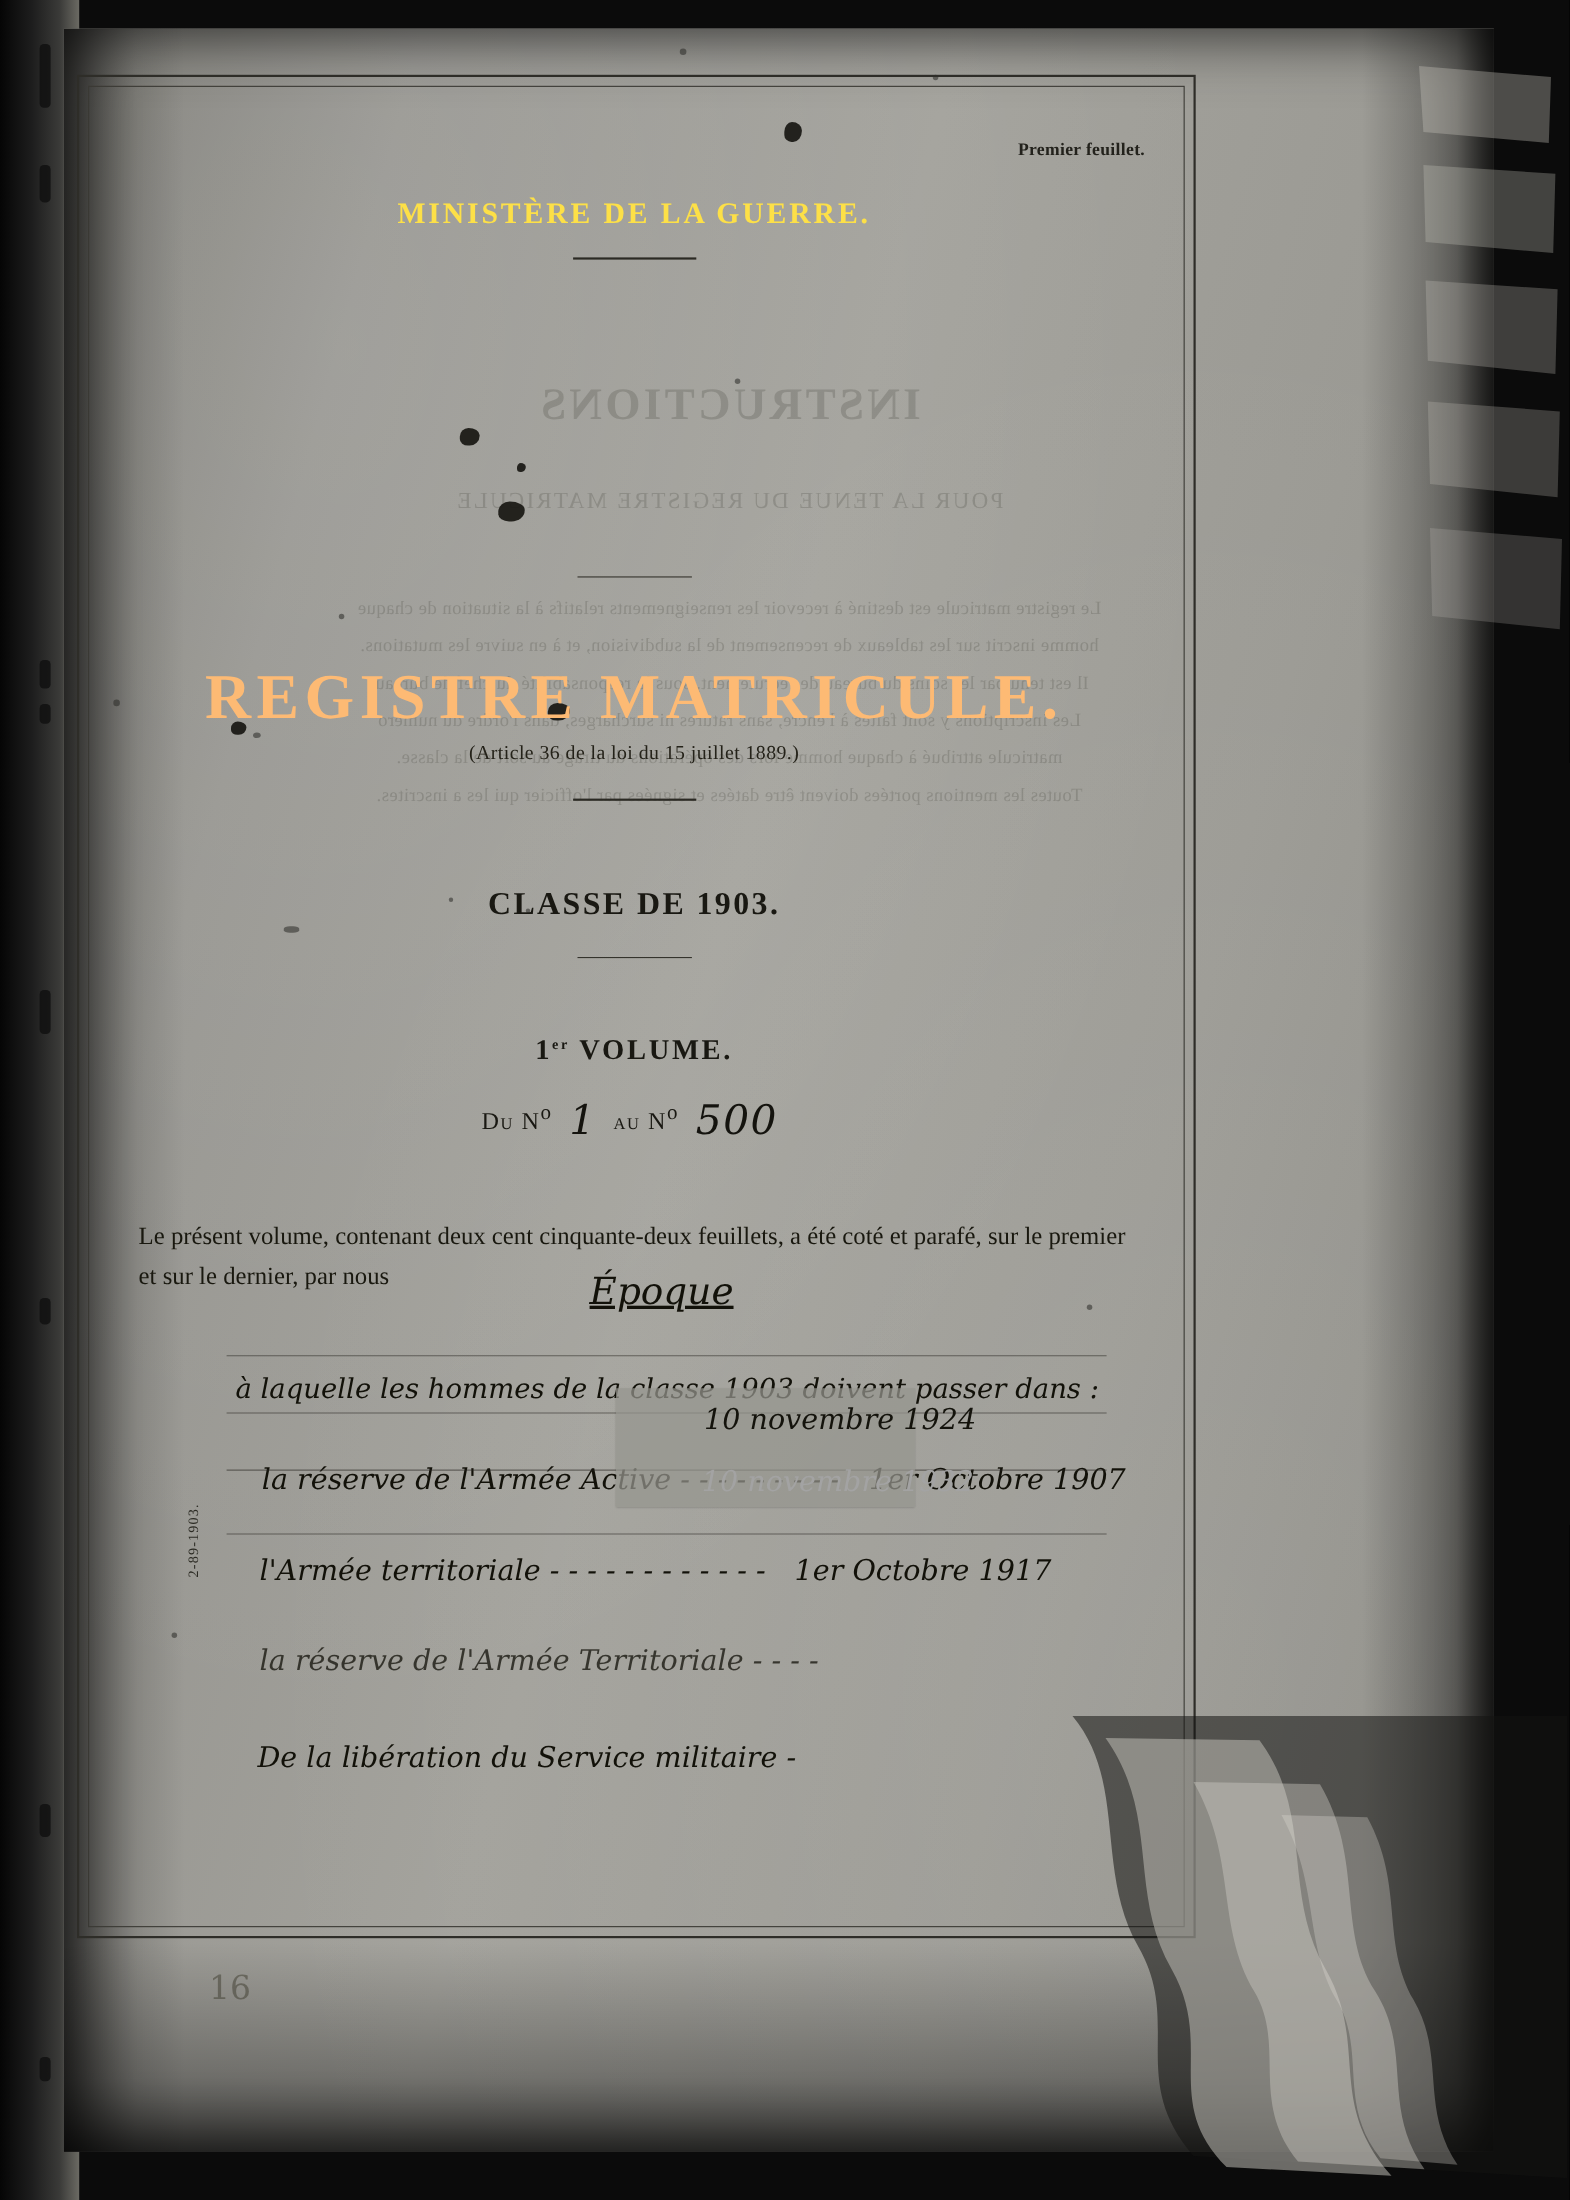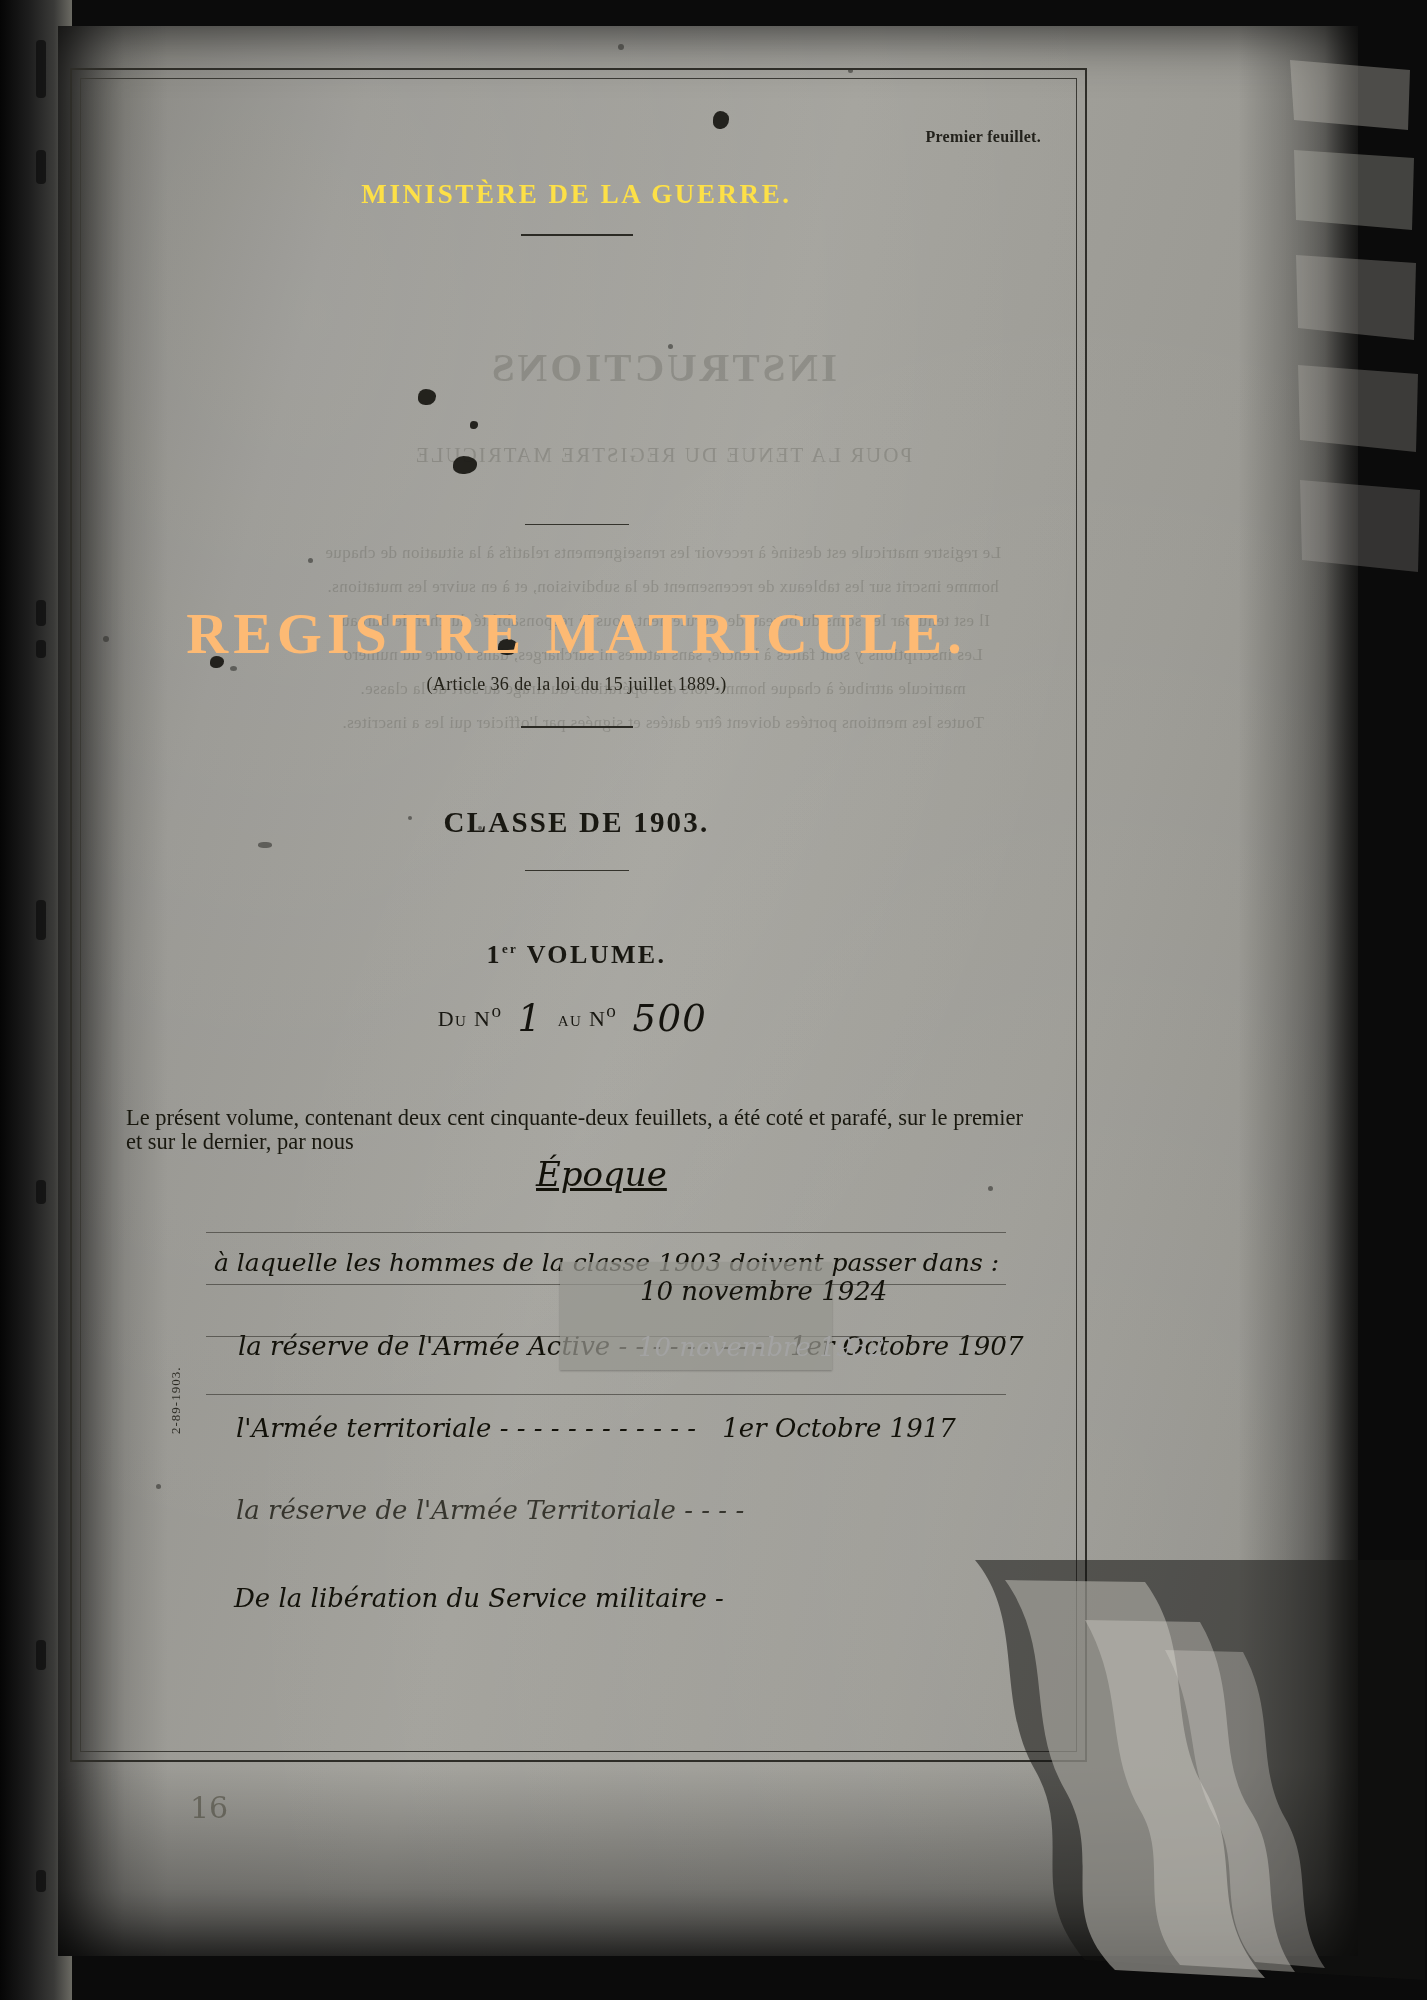--- a/index.html
+++ b/index.html
@@ -241,21 +241,21 @@
   .t-range .sc { font-variant: small-caps; font-size: 22px; }
   .t-range .hand { font-size: 37px; position: relative; top: 5px; margin: 0 8px; }
 
   
   .t-para {
     position: absolute;
     left: 40px; top: 1022px;
     width: 900px;
     text-align: left;
     font-size: 22.5px;
-    line-height: 24px;
+    line-height: 36px;
     color: #19180f;
   }
 
   
   #hand-block {
     position: absolute;
     left: 120px;
     top: 1078px;
     width: 840px;
     text-align: left;

